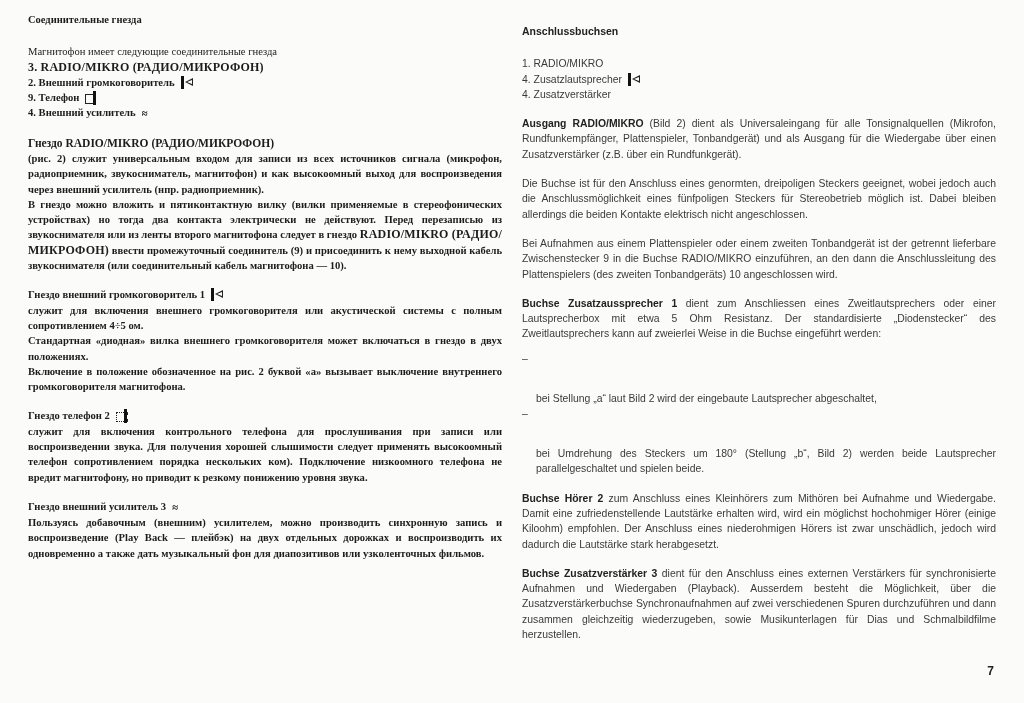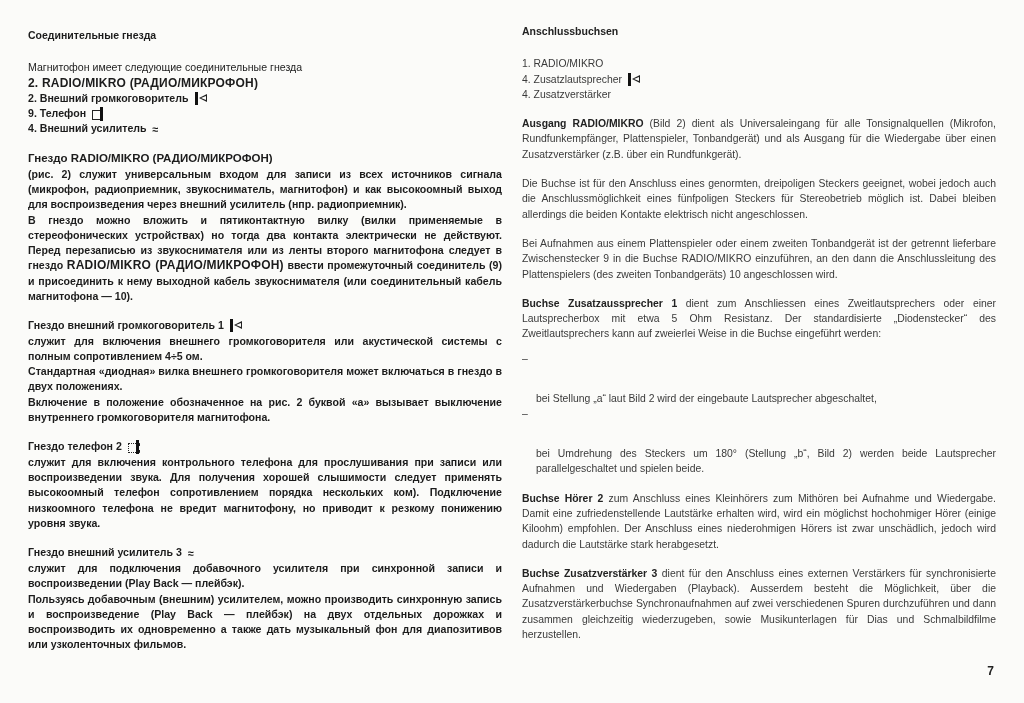--- a/index.html
+++ b/index.html
@@ -4,22 +4,22 @@
 <style>
   html, body { margin: 0; padding: 0; }
   body {
     width: 1024px; height: 703px; overflow: hidden;
     background: #fbfbf9; color: #2a2a2a; position: relative;
   }
   .page { position: absolute; top: 0; height: 703px; }
   .left { left: 0; width: 512px; }
   .right { left: 512px; width: 512px; }
   .col-l {
-    position: absolute; left: 28px; top: 28px; width: 474px;
-    font-family: Liberation Sans, sans-serif;
+    position: absolute; left: 28px; top: 12px; width: 474px;
+    font-family: Liberation Serif, serif;
     font-size: 10.6px; line-height: 15.3px; color: #1c1c1c;
   }
   .col-r {
     position: absolute; left: 10px; top: 24px; width: 474px;
     font-family: Liberation Sans, sans-serif;
     font-size: 10.4px; line-height: 15.3px; color: #3a3a3a;
   }
   .col-l p, .col-r p { margin: 0; text-align: justify; }
   .col-l .b { font-weight: bold; }
   .heading { font-weight: bold; font-size: 10.5px; }
@@ -51,21 +51,21 @@
   }
 </style>
 </head>
 <body>
 
 <div class="page left">
   <div class="col-l">
     <p class="heading">Соединительные гнезда</p>
     <div class="gap-l"></div>
     <p>Магнитофон имеет следующие соединительные гнезда</p>
-    <p class="big">2. RADIO/MIKRO (РАДИО/МИКРОФОН)</p>
+    <p class="big">3. RADIO/MIKRO (РАДИО/МИКРОФОН)</p>
     <p class="b"><span>2. Внешний громкоговоритель</span><span class="spk"><span class="bar"></span><span class="tri"></span><span class="tri-in"></span></span></p>
     <p class="b"><span>9. Телефон</span><span class="phone"><span class="box"></span><span class="bar"></span></span></p>
     <p class="b"><span>4. Внешний усилитель</span><span class="icon">≈</span></p>
     <div class="gap-m"></div>
 
     <p class="b" style="font-size:11.5px;">Гнездо RADIO/MIKRO (РАДИО/МИКРОФОН)</p>
     <p class="b">(рис. 2) служит универсальным входом для записи из всех источников сигнала (микрофон, радиоприемник, звукосниматель, магнитофон) и как высокоомный выход для воспроизведения через внешний усилитель (нпр. радиоприемник).</p>
     <p class="b"><span>В гнездо можно вложить и пятиконтактную вилку (вилки применяемые в стереофонических устройствах) но тогда два контакта электрически не действуют. Перед перезаписью из звукоснимателя или из ленты второго магнитофона следует в гнездо</span> <span class="big">RADIO/MIKRO (РАДИО/МИКРОФОН)</span> <span>ввести промежуточный соединитель (9) и присоединить к нему выходной кабель звукоснимателя (или соединительный кабель магнитофона — 10).</span></p>
     <div class="gap-m"></div>
 
@@ -73,21 +73,20 @@
     <p class="b">служит для включения внешнего громкоговорителя или акустической системы с полным сопротивлением 4÷5 ом.</p>
     <p class="b">Стандартная «диодная» вилка внешнего громкоговорителя может включаться в гнездо в двух положениях.</p>
     <p class="b">Включение в положение обозначенное на рис. 2 буквой «а» вызывает выключение внутреннего громкоговорителя магнитофона.</p>
     <div class="gap-m"></div>
 
     <p class="b"><span>Гнездо телефон 2</span><span class="phone"><span class="box" style="border-style:dotted;"></span><span class="bar"></span></span></p>
     <p class="b">служит для включения контрольного телефона для прослушивания при записи или воспроизведении звука. Для получения хорошей слышимости следует применять высокоомный телефон сопротивлением порядка нескольких ком). Подключение низкоомного телефона не вредит магнитофону, но приводит к резкому понижению уровня звука.</p>
     <div class="gap-m"></div>
 
     <p class="b"><span>Гнездо внешний усилитель 3</span><span class="icon">≈</span></p>
-    <p class="b">служит для подключения добавочного усилителя при синхронной записи и воспроизведении (Play Back — плейбэк).</p>
     <p class="b">Пользуясь добавочным (внешним) усилителем, можно производить синхронную запись и воспроизведение (Play Back — плейбэк) на двух отдельных дорожках и воспроизводить их одновременно а также дать музыкальный фон для диапозитивов или узколенточных фильмов.</p>
   </div>
 </div>
 
 <div class="page right">
   <div class="col-r">
     <p class="heading">Anschlussbuchsen</p>
     <div class="gap-l"></div>
     <p>1. RADIO/MIKRO</p>
     <p><span>4. Zusatzlautsprecher</span><span class="spk"><span class="bar"></span><span class="tri"></span><span class="tri-in"></span></span></p>

